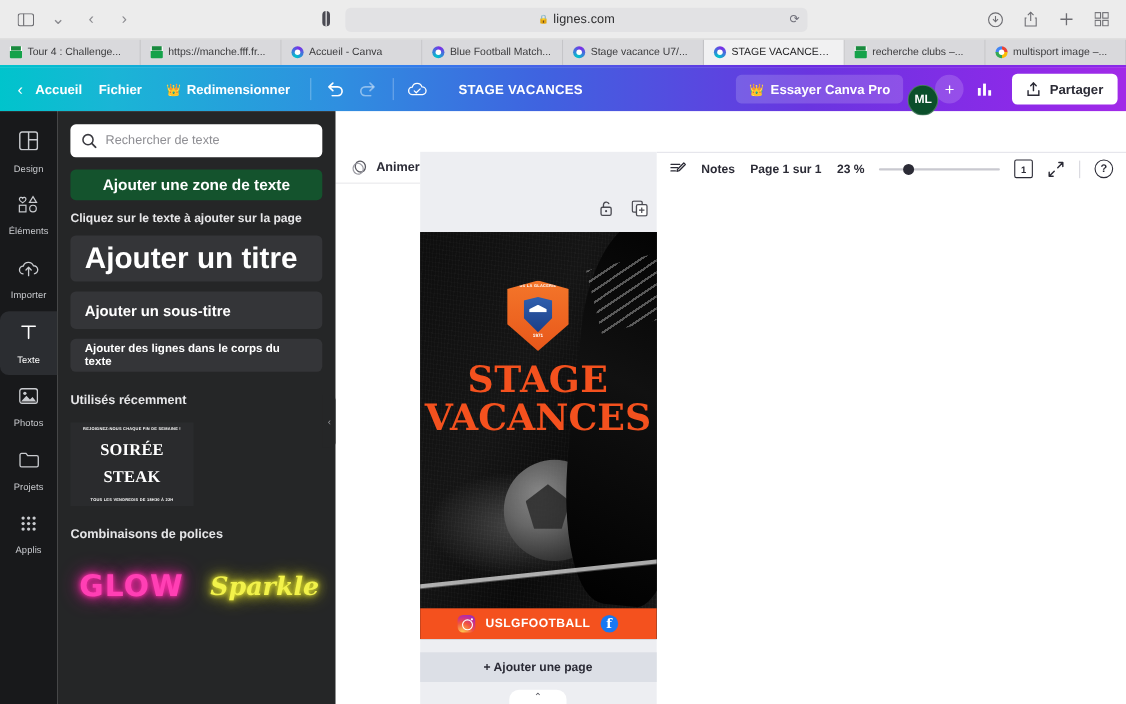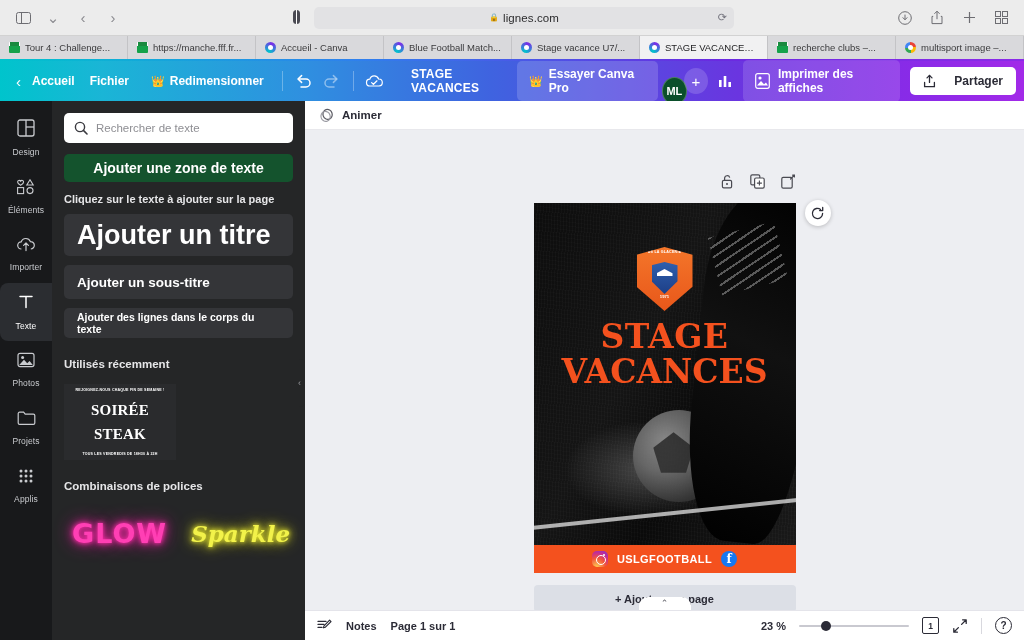--- a/index.html
+++ b/index.html
@@ -99,21 +99,21 @@
   }
   .plus-circle {
     width: 26px; height: 26px; border-radius: 50%; background: rgba(255,255,255,.16);
     display:flex;align-items:center;justify-content:center; font-size:15px; margin-left:-7px;
   }
   .print-btn {
     display:flex; align-items:center; gap:8px; background: rgba(255,255,255,.14);
     padding: 7px 12px; border-radius: 5px; font-size: 12px; font-weight: bold;
   }
   .share-btn {
-    display:flex; align-items:center; gap:18px; background:#fff; color:#2b2b36;
+    display:flex; align-items:center; gap:8px; background:#fff; color:#2b2b36;
     padding: 7px 13px; border-radius: 5px; font-size: 12px; font-weight: bold;
     margin-left: 6px;
   }
 
   
   .workspace { display: flex; height: 100%; }
 
   
   .rail { width: 52px; background: #18191b; flex: 0 0 52px; padding-top: 8px; }
   .rail-item {
@@ -173,21 +173,21 @@
     text-shadow: 0 0 4px #e8e82e, 0 0 10px #e8e82e, 0 0 16px #c8c81c;
   }
   .collapse-handle {
     position: absolute; right: -1px; top: 258px; width: 13px; height: 48px;
     background: #252627; border-radius: 0 7px 7px 0;
     display:flex; align-items:center; justify-content:center;
     color: #9a9a9e; font-size: 9px;
   }
 
   
-  .canvas-col { flex: 1; display: flex; flex-direction: column; background: #fff; min-width: 0; }
+  .canvas-col { flex: 1; display: flex; flex-direction: row; background: #fff; min-width: 0; margin-top: 37px; }
   .canvas-top {
     height: 29px; background: #fff; display:flex; align-items:center; gap:7px;
     padding-left: 14px; border-bottom: 1px solid #e8e8ec;
   }
   .animer-label { font-size: 11.5px; font-weight: bold; color: #2b2b36; }
   .canvas-body { flex: 1; background: #edeef2; position: relative; overflow: hidden; }
 
   .page-tools {
     position: absolute; left: 50%; transform: translateX(-50%);
     top: 44px; width: 262px; display:flex; justify-content:flex-end; gap: 16px;
@@ -474,30 +474,20 @@
       <div class="avatar">ML</div>
       <div class="plus-circle">
         <span>+</span>
       </div>
       <div class="ct-icon">
         <svg width="16" height="15" viewBox="0 0 16 15">
             <rect x="2" y="6" width="2.6" height="7" fill="#fff"></rect>
             <rect x="6.7" y="2" width="2.6" height="11" fill="#fff"></rect>
             <rect x="11.4" y="8" width="2.6" height="5" fill="#fff"></rect>
           </svg>
-      </div>
-      <div class="print-btn">
-        <span>
-          <svg width="15" height="16" viewBox="0 0 15 16" style="display:block">
-              <rect x="0.7" y="0.7" width="13.6" height="14.6" rx="2" fill="none" stroke="#fff" stroke-width="1.2"></rect>
-              <circle cx="5" cy="5" r="1.6" fill="#fff"></circle>
-              <path d="M2 12.5 6 8l3 3.2 2-1.8 2 3.1Z" fill="#fff"></path>
-            </svg>
-        </span>
-        <span>Imprimer des affiches</span>
       </div>
       <div class="share-btn">
         <span>
           <svg width="13" height="14" viewBox="0 0 13 14" style="display:block">
               <path d="M6.5 1.4v7" stroke="#2b2b36" stroke-width="1.3" fill="none" stroke-linecap="round"></path>
               <path d="M4 3.9 6.5 1.4 9 3.9" stroke="#2b2b36" stroke-width="1.3" fill="none" stroke-linecap="round" stroke-linejoin="round"></path>
               <path d="M1.6 8.4v4.2h9.8V8.4" stroke="#2b2b36" stroke-width="1.3" fill="none" stroke-linecap="round"></path>
             </svg>
         </span>
         <span>Partager</span>

